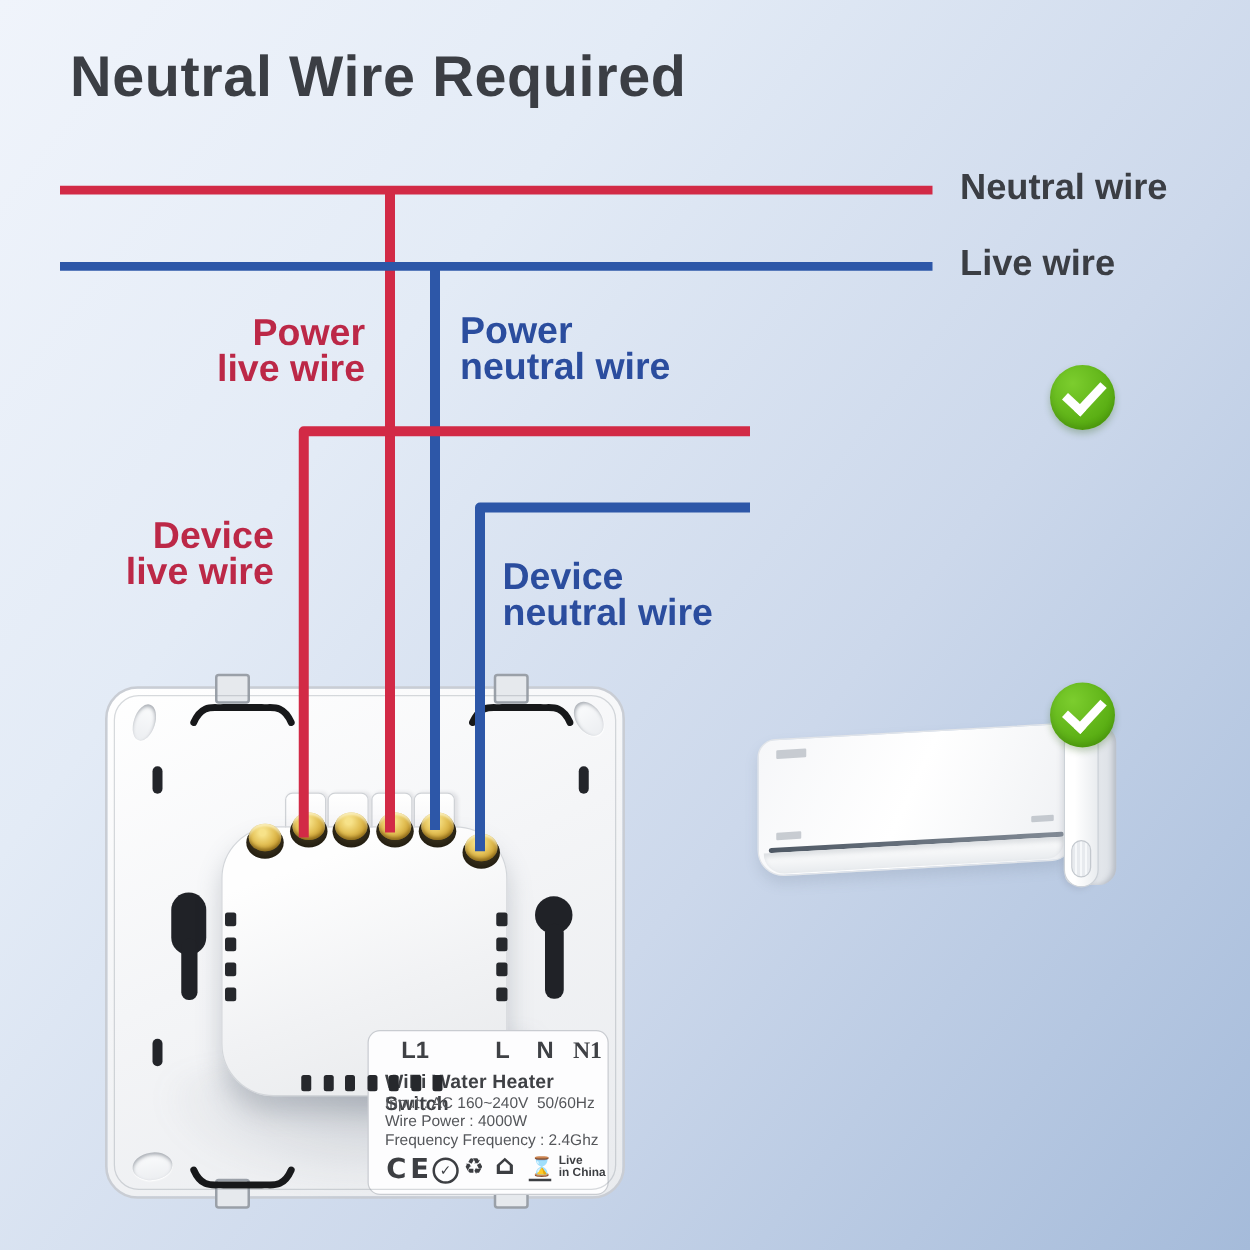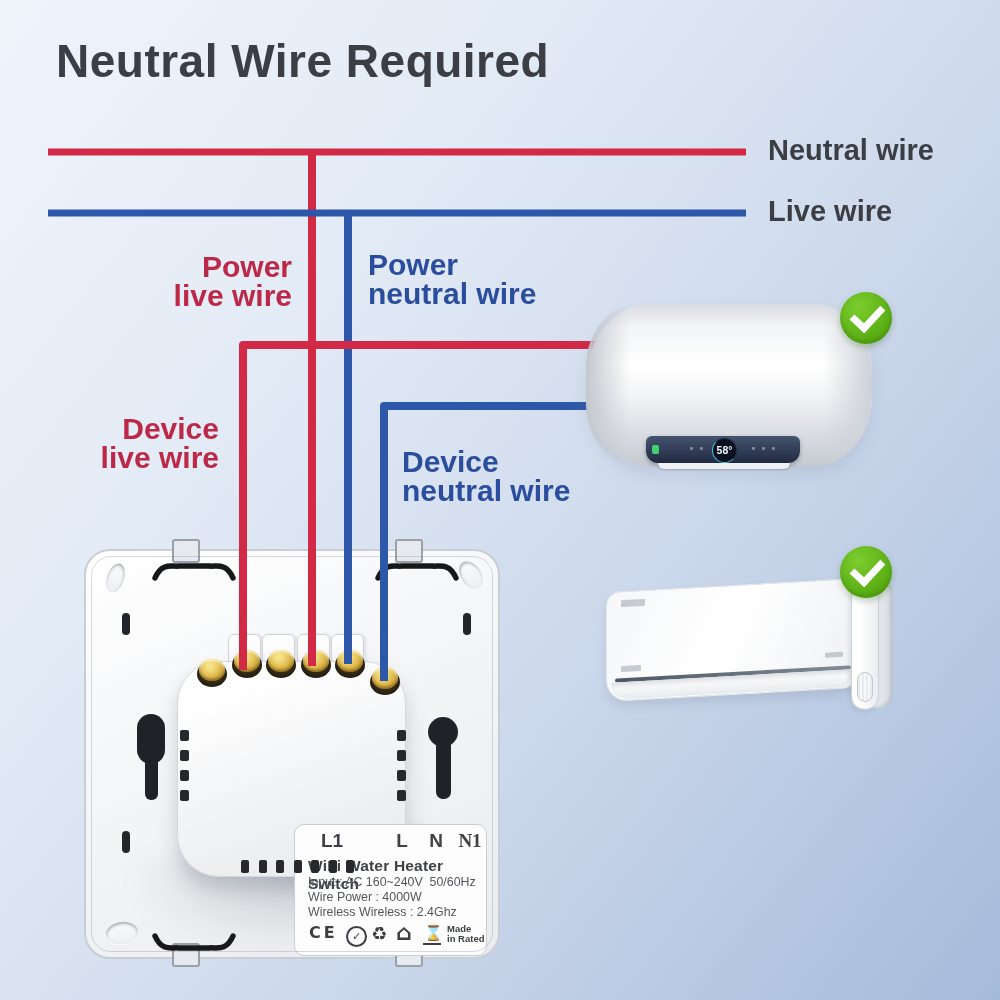--- a/index.html
+++ b/index.html
@@ -47,21 +47,21 @@
   .screw-dark{position:absolute;background:radial-gradient(circle at 50% 35%,#55492b,#201b0f 80%);border-radius:50%;}
   .screw-gold{position:absolute;border-radius:50%;
      background:radial-gradient(circle at 42% 32%,#f7e289 12%,#e3c055 45%,#c79a2e 75%,#a07a1c 100%);
      box-shadow:inset 0 -2px 3px rgba(90,64,8,.55), inset 0 2px 2px rgba(255,246,200,.9);}
   #label-panel{left:116px;top:162px;width:193px;height:132px;border-radius:10px;
      background:#fdfdfe;border:1.5px solid #c9ccd1;box-sizing:border-box;}
   .tlabel{position:absolute;top:5px;width:40px;text-align:center;font-size:19px;font-weight:800;color:#3f4145;}
   #prod-name{left:13px;top:32px;font-size:15.5px;font-weight:800;color:#3f4145;letter-spacing:.2px;}
   .spec{position:absolute;left:13px;font-size:12.4px;color:#54565a;white-space:pre;}
   .cert{position:absolute;color:#3c3e42;}
-  #ce-text{left:14px;top:98px;font-size:16px;font-weight:800;letter-spacing:3px;font-family:"DejaVu Sans",sans-serif;}
+  #ce-text{left:14px;top:98px;font-size:22px;font-weight:800;letter-spacing:3px;font-family:"DejaVu Sans",sans-serif;}
   #rohs{left:51px;top:101px;width:17px;height:17px;border:2px solid #3c3e42;border-radius:50%;
         font-size:11px;font-weight:800;text-align:center;line-height:17px;font-family:"DejaVu Sans",sans-serif;}
   #recycle{left:76px;top:98px;font-size:18px;font-family:"DejaVu Sans",sans-serif;}
   #house{left:101px;top:95px;font-size:22px;font-weight:700;font-family:"DejaVu Sans",sans-serif;}
   #weee{left:129px;top:99px;font-size:15px;font-family:"DejaVu Sans",sans-serif;}
   #weee-bar{left:128px;top:118px;width:18px;height:2px;background:#3c3e42;}
   #made{left:152px;top:99px;font-size:9.5px;font-weight:800;line-height:10px;color:#3c3e42;}
   
   #heater{left:586px;top:304px;width:286px;height:162px;z-index:30;
      border-radius:64px 58px 58px 64px / 78px 70px 70px 78px;
@@ -166,30 +166,30 @@
 
     <div id="module" class="abs">
       <div id="label-panel" class="abs" style="position:absolute;">
         <span class="tlabel" style="left:17px;">L1</span>
         <span class="tlabel" style="left:87px;">L</span>
         <span class="tlabel" style="left:121px;">N</span>
         <span class="tlabel" style="left:155px;font-family:Liberation Serif, serif;">N1</span>
         <div id="prod-name" style="position:absolute;">WiFi Water Heater Switch</div>
         <div class="spec" style="top:50px;">Input : AC 160~240V  50/60Hz</div>
         <div class="spec" style="top:65px;">Wire Power : 4000W</div>
-        <div class="spec" style="top:80px;">Wireless Wireless : 2.4Ghz</div>
+        <div class="spec" style="top:80px;">Frequency Frequency : 2.4Ghz</div>
         <div class="cert" id="ce-text">CE</div>
         <div class="cert" id="rohs">✓</div>
         <div class="cert" id="recycle">♻</div>
         <div class="cert" id="house">⌂</div>
         <div class="cert" id="weee">⌛</div>
         <div class="cert" id="weee-bar"></div>
         <div id="made" style="position:absolute;">
-          <div>Made</div>
-          <div>in Rated</div>
+          <div>Live</div>
+          <div>in China</div>
         </div>
       </div>
 
       <div class="vent" style="left:2px;top:68px;width:9px;height:11px;"></div>
       <div class="vent" style="left:2px;top:88px;width:9px;height:11px;"></div>
       <div class="vent" style="left:2px;top:108px;width:9px;height:11px;"></div>
       <div class="vent" style="left:2px;top:128px;width:9px;height:11px;"></div>
       <div class="vent" style="left:219px;top:68px;width:9px;height:11px;"></div>
       <div class="vent" style="left:219px;top:88px;width:9px;height:11px;"></div>
       <div class="vent" style="left:219px;top:108px;width:9px;height:11px;"></div>
@@ -237,34 +237,20 @@
   </div>
   <div class="abs wlabel red" style="left:90px;top:414px;width:129px;text-align:right;">
     <div>Device</div>
     <div>live wire</div>
   </div>
   <div class="abs wlabel blue" style="left:402px;top:447px;">
     <div>Device</div>
     <div>neutral wire</div>
   </div>
 
-  <div id="heater" class="abs">
-    <div id="heater-lcap" class="abs"></div>
-    <div id="heater-rcap" class="abs"></div>
-    <div id="wh-panel" class="abs">
-      <div id="wh-ind" class="abs"></div>
-      <div class="wh-glyph" style="left:44px;"></div>
-      <div class="wh-glyph" style="left:54px;"></div>
-      <div id="wh-display" class="abs">58°</div>
-      <div class="wh-glyph" style="left:106px;"></div>
-      <div class="wh-glyph" style="left:116px;"></div>
-      <div class="wh-glyph" style="left:126px;"></div>
-    </div>
-    <div id="wh-lip" class="abs"></div>
-  </div>
   <div class="check" style="left:840px;top:292px;"></div>
 
   <div id="ac" class="abs">
     <div id="ac-back" class="abs"></div>
     <div id="ac-body" class="abs">
       <div class="ac-mark" style="left:14px;top:8px;width:24px;height:7px;"></div>
       <div class="ac-mark" style="left:14px;top:74px;width:20px;height:6px;"></div>
       <div class="ac-mark" style="left:218px;top:72px;width:18px;height:5px;"></div>
       <div id="ac-slit" class="abs"></div>
       <div id="ac-flap" class="abs"></div>

